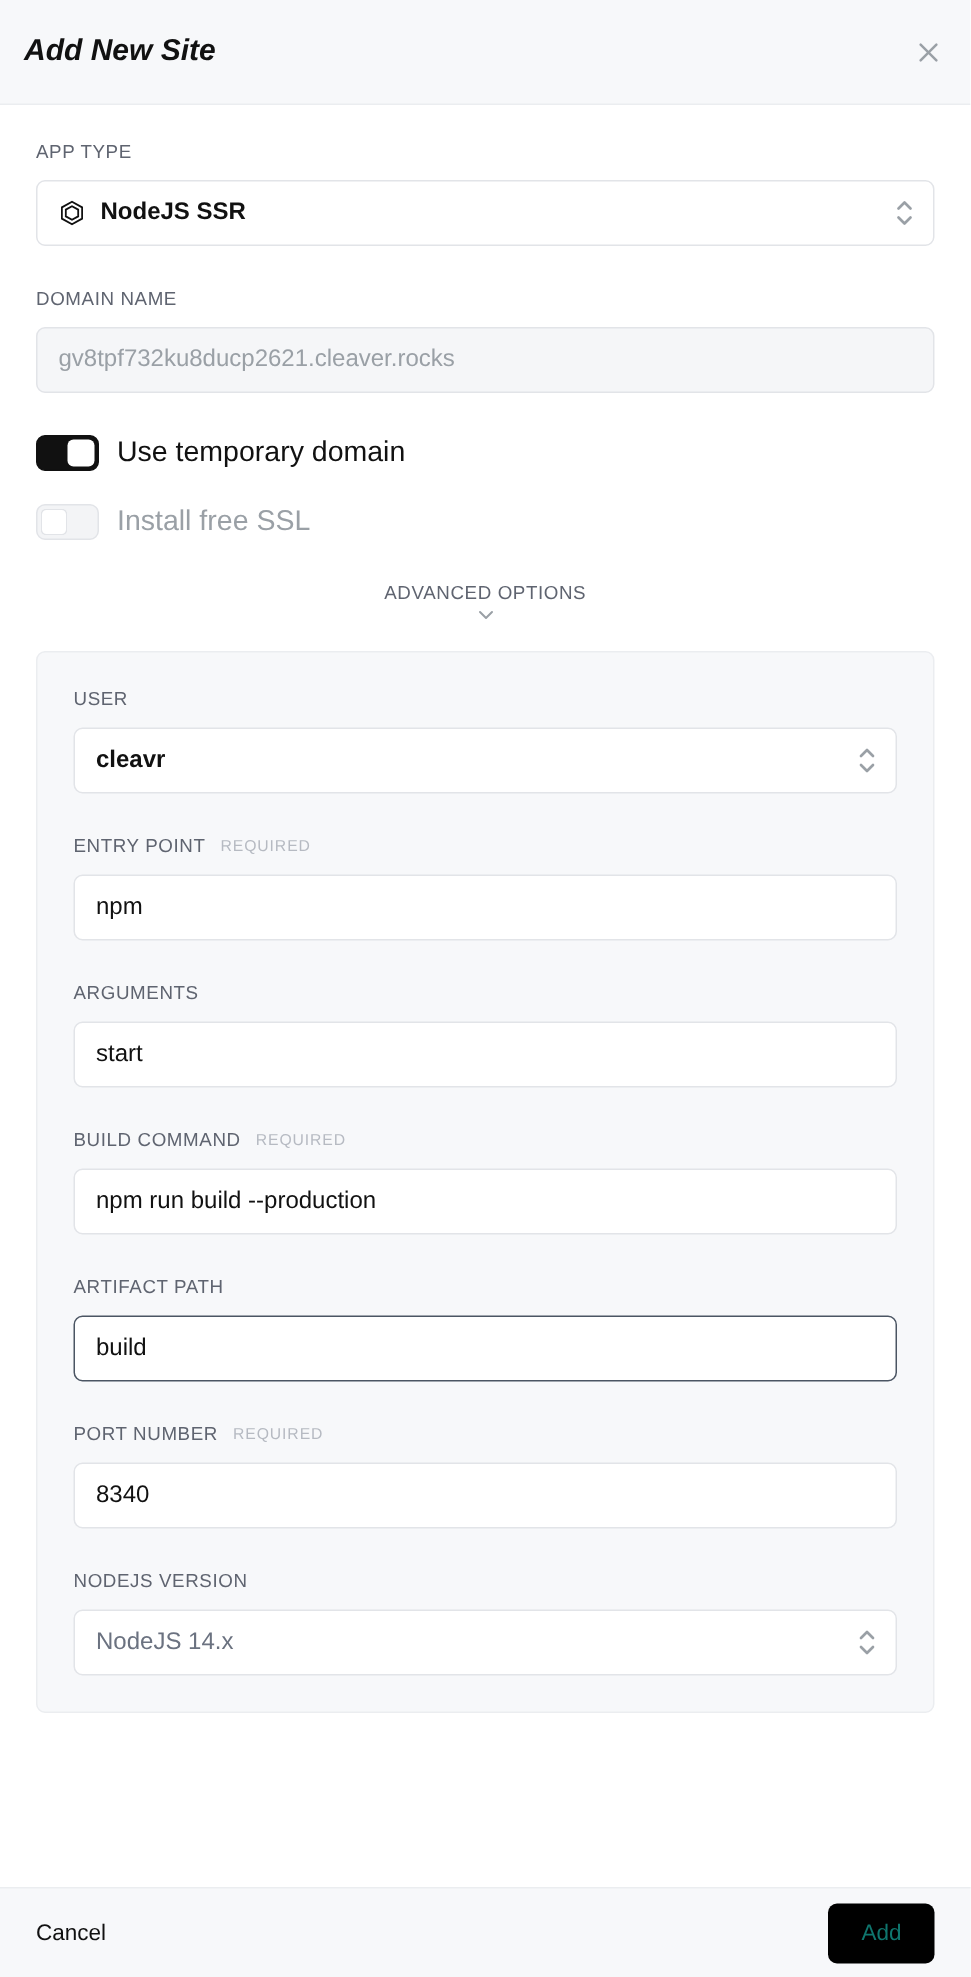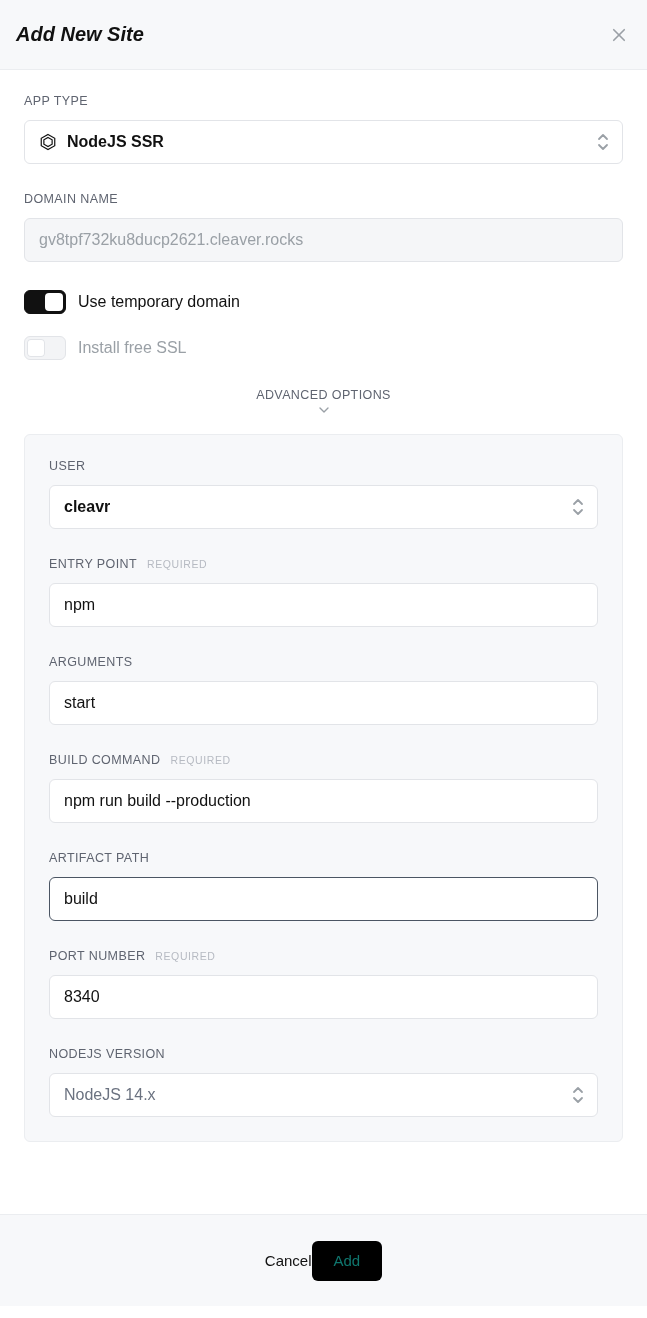--- a/index.html
+++ b/index.html
@@ -64,43 +64,43 @@
   .toggle {
     width: 42px; height: 24px; border-radius: 6px; border: 1.5px solid #111;
     background: #111; position: relative; cursor: pointer;
   }
   .toggle.off { background: #f3f4f6; border-color: #e2e4e8; }
   .toggle .knob {
     position: absolute; top: 1.5px; width: 18px; height: 18px; border-radius: 4px; background: #fff;
   }
   .toggle.on .knob { right: 2px; }
   .toggle.off .knob { left: 2px; background:#fff; box-shadow: 0 0 0 1px #e2e4e8 inset;}
-  .toggle-label { font-size: 16px; color: #111; }
+  .toggle-label { font-size: 19px; color: #111; }
   .toggle-label.muted { color: #9aa0a6; }
 
   .adv-header {
     display: flex; justify-content: space-between; align-items: center;
     font-size: 12.5px; letter-spacing: 0.4px; color: #5f6470; text-transform: uppercase; font-weight: 500;
     margin: 10px 0 16px 0; cursor: pointer; flex-direction: column;
   }
   .adv-panel {
     background: #f7f8fa;
     border: 1px solid #ebedf0;
     border-radius: 6px;
     padding: 24px;
   }
   .adv-panel .field:last-child { margin-bottom: 0; }
 
   .footer {
     position: absolute;
-    bottom: 12px; left: 0; right: 0;
-    height: 92px;
+    bottom: 0; left: 0; right: 0;
+    height: 60px;
     background: #f7f8fa;
     border-top: 1px solid #ebedf0;
-    display: flex; align-items: center; justify-content: center;
+    display: flex; align-items: center; justify-content: space-between;
     padding: 0 24px;
   }
   .btn-link { font-size: 15px; color: #111; cursor: pointer; background:none; border:none; }
   .btn-primary {
     background: #000; color: #0f766e; border: none; border-radius: 6px;
     height: 40px; padding: 0 22px; font-size: 15px; font-weight: 500; cursor: pointer;
   }
   svg { display: block; }
 </style>
 </head>

